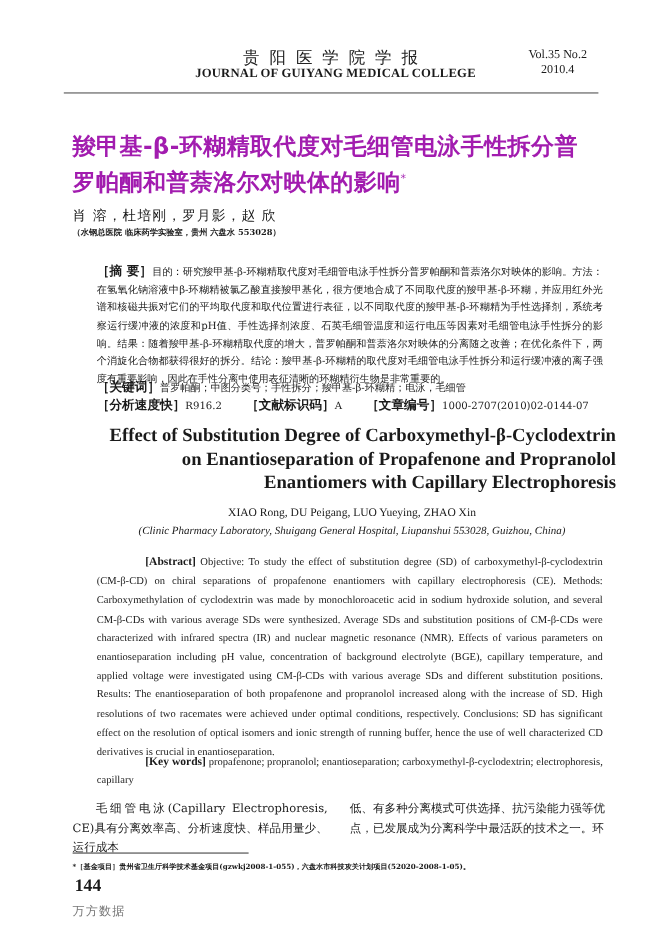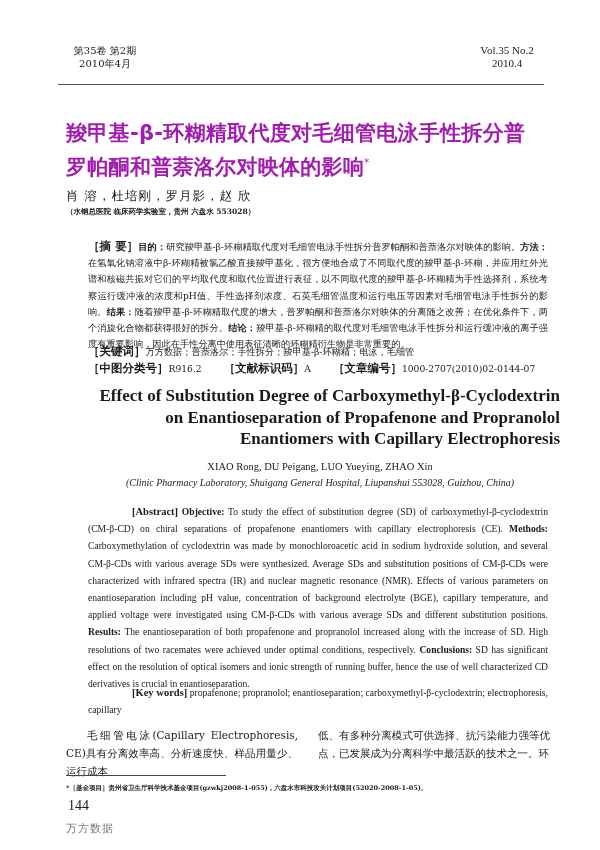--- a/index.html
+++ b/index.html
@@ -16,73 +16,73 @@
   .hdr-rule { position: absolute; left: 58px; top: 84px; width: 486px; height: 1px; background: #555; }
 
   .cn-title { position: absolute; left: 66px; top: 119px; width: 480px; font-family: "DejaVu Sans", sans-serif; font-weight: bold; font-size: 21px; line-height: 29px; color: #a21caf; letter-spacing: 0.3px; }
   .cn-title sup { font-size: 10px; vertical-align: super; font-weight: normal; }
 
   .cn-authors { position: absolute; left: 66px; top: 188px; font-size: 12.5px; line-height: 15px; letter-spacing: 1px; }
   .cn-affil { position: absolute; left: 66px; top: 207px; font-size: 7.5px; line-height: 10px; font-weight: bold; }
 
   .cn-abstract { position: absolute; left: 88px; top: 238px; width: 460px; font-size: 9.2px; line-height: 16.2px; text-align: justify; }
   .bracket-label { font-family: "DejaVu Sans", sans-serif; font-weight: bold; font-size: 11.5px; }
-  .bold { font-weight: bold; }
+  .bold { font-weight: normal; }
 
   .cn-keywords { position: absolute; left: 88px; top: 343px; width: 460px; font-size: 9.2px; line-height: 16px; }
   .cn-meta { position: absolute; left: 88px; top: 360px; width: 460px; font-size: 9.2px; line-height: 16px; white-space: nowrap; }
   .cn-meta .gap { display: inline-block; width: 22px; }
 
   .en-title { position: absolute; left: 80px; top: 385px; width: 480px; text-align: right; font-family: "Liberation Serif", serif; font-weight: bold; font-size: 17px; line-height: 21.5px; }
   .en-authors { position: absolute; left: 80px; top: 460px; width: 480px; text-align: center; font-family: "Liberation Serif", serif; font-size: 10.5px; line-height: 13px; }
   .en-affil { position: absolute; left: 80px; top: 477px; width: 480px; text-align: center; font-family: "Liberation Serif", serif; font-style: italic; font-size: 10px; line-height: 11px; }
 
   .en-abstract { position: absolute; left: 88px; top: 503px; width: 460px; font-family: "Liberation Serif", serif; font-size: 9.6px; line-height: 17.2px; text-align: justify; }
   .en-abstract .bracket-label, .en-keywords .bracket-label { font-family: "Liberation Serif", serif; font-size: 10.5px; padding-left: 44px; }
   .en-keywords { position: absolute; left: 88px; top: 684px; width: 460px; font-family: "Liberation Serif", serif; font-size: 9.6px; line-height: 17px; text-align: justify; }
 
   .body-col { position: absolute; top: 726px; width: 232px; font-size: 10.5px; line-height: 18px; text-align: justify; }
   .body-left { left: 66px; text-indent: 21px; }
   .body-right { left: 318px; }
 
   .fn-rule { position: absolute; left: 66px; top: 775px; width: 160px; height: 1px; background: #444; }
   .footnote { position: absolute; left: 66px; top: 784px; width: 480px; font-size: 6.5px; line-height: 9px; font-weight: bold; white-space: nowrap; }
-  .page-num { position: absolute; left: 68px; top: 799px; font-family: "Liberation Serif", serif; font-weight: normal; font-size: 14px; line-height: 14px; }
+  .page-num { position: absolute; left: 68px; top: 799px; font-family: "Liberation Serif", serif; font-weight: bold; font-size: 16px; line-height: 14px; }
   .watermark { position: absolute; left: 66px; top: 822px; font-size: 11px; line-height: 14px; color: #777; letter-spacing: 1px; }
 </style>
 </head>
 <body>
 
 <div class="header">
-  <div class="hdr-left">
-    <div>第35卷  第2期</div>
-    <div>2010年4月</div>
+  <div class="hdr-center">
+    <div class="hdr-cn">贵阳医学院学报</div>
+    <div class="hdr-en">JOURNAL OF GUIYANG MEDICAL COLLEGE</div>
   </div>
   <div class="hdr-right">
     <div class="vol">Vol.35   No.2</div>
     <div>2010.4</div>
   </div>
 </div>
 <div class="hdr-rule"></div>
 
 <div class="cn-title">
   <span>羧甲基-β-环糊精取代度对毛细管电泳手性拆分普罗帕酮和普萘洛尔对映体的影响</span><sup>*</sup>
 </div>
 <div class="cn-authors">肖  溶，杜培刚，罗月影，赵  欣</div>
 <div class="cn-affil">（水钢总医院 临床药学实验室，贵州 六盘水  553028）</div>
 
 <div class="cn-abstract">
   <span class="bracket-label">［摘  要］</span><span class="bold">目的：</span><span>研究羧甲基-β-环糊精取代度对毛细管电泳手性拆分普罗帕酮和普萘洛尔对映体的影响。</span><span class="bold">方法：</span><span>在氢氧化钠溶液中β-环糊精被氯乙酸直接羧甲基化，很方便地合成了不同取代度的羧甲基-β-环糊，并应用红外光谱和核磁共振对它们的平均取代度和取代位置进行表征，以不同取代度的羧甲基-β-环糊精为手性选择剂，系统考察运行缓冲液的浓度和pH值、手性选择剂浓度、石英毛细管温度和运行电压等因素对毛细管电泳手性拆分的影响。</span><span class="bold">结果：</span><span>随着羧甲基-β-环糊精取代度的增大，普罗帕酮和普萘洛尔对映体的分离随之改善；在优化条件下，两个消旋化合物都获得很好的拆分。</span><span class="bold">结论：</span><span>羧甲基-β-环糊精的取代度对毛细管电泳手性拆分和运行缓冲液的离子强度有重要影响，因此在手性分离中使用表征清晰的环糊精衍生物是非常重要的。</span>
 </div>
 
 <div class="cn-keywords">
-  <span class="bracket-label">［关键词］</span><span>万方数据；普萘洛尔；手性拆分；羧甲基-β-环糊精；电泳，毛细管</span>
+  <span class="bracket-label">［关键词］</span><span>普罗帕酮；中图分类号；手性拆分；羧甲基-β-环糊精；电泳，毛细管</span>
 </div>
 <div class="cn-meta">
-  <span class="bracket-label">［中图分类号］</span><span>R916.2</span><span class="gap"></span><span class="bracket-label">［文献标识码］</span><span>A</span><span class="gap"></span><span class="bracket-label">［文章编号］</span><span>1000-2707(2010)02-0144-07</span>
+  <span class="bracket-label">［分析速度快］</span><span>R916.2</span><span class="gap"></span><span class="bracket-label">［文献标识码］</span><span>A</span><span class="gap"></span><span class="bracket-label">［文章编号］</span><span>1000-2707(2010)02-0144-07</span>
 </div>
 
 <div class="en-title">Effect of Substitution Degree of Carboxymethyl-β-Cyclodextrin on Enantioseparation of Propafenone and Propranolol Enantiomers with Capillary Electrophoresis</div>
 <div class="en-authors">XIAO Rong, DU Peigang, LUO Yueying, ZHAO Xin</div>
 <div class="en-affil">(Clinic Pharmacy Laboratory, Shuigang General Hospital, Liupanshui 553028, Guizhou, China)</div>
 
 <div class="en-abstract">
   <span class="bracket-label">[Abstract]</span> <span class="bold">Objective:</span><span> To study the effect of substitution degree (SD) of carboxymethyl-β-cyclodextrin (CM-β-CD) on chiral separations of propafenone enantiomers with capillary electrophoresis (CE). </span><span class="bold">Methods:</span><span> Carboxymethylation of cyclodextrin was made by monochloroacetic acid in sodium hydroxide solution, and several CM-β-CDs with various average SDs were synthesized. Average SDs and substitution positions of CM-β-CDs were characterized with infrared spectra (IR) and nuclear magnetic resonance (NMR). Effects of various parameters on enantioseparation including pH value, concentration of background electrolyte (BGE), capillary temperature, and applied voltage were investigated using CM-β-CDs with various average SDs and different substitution positions. </span><span class="bold">Results:</span><span> The enantioseparation of both propafenone and propranolol increased along with the increase of SD. High resolutions of two racemates were achieved under optimal conditions, respectively. </span><span class="bold">Conclusions:</span><span> SD has significant effect on the resolution of optical isomers and ionic strength of running buffer, hence the use of well characterized CD derivatives is crucial in enantioseparation.</span>
 </div>
 <div class="en-keywords">

